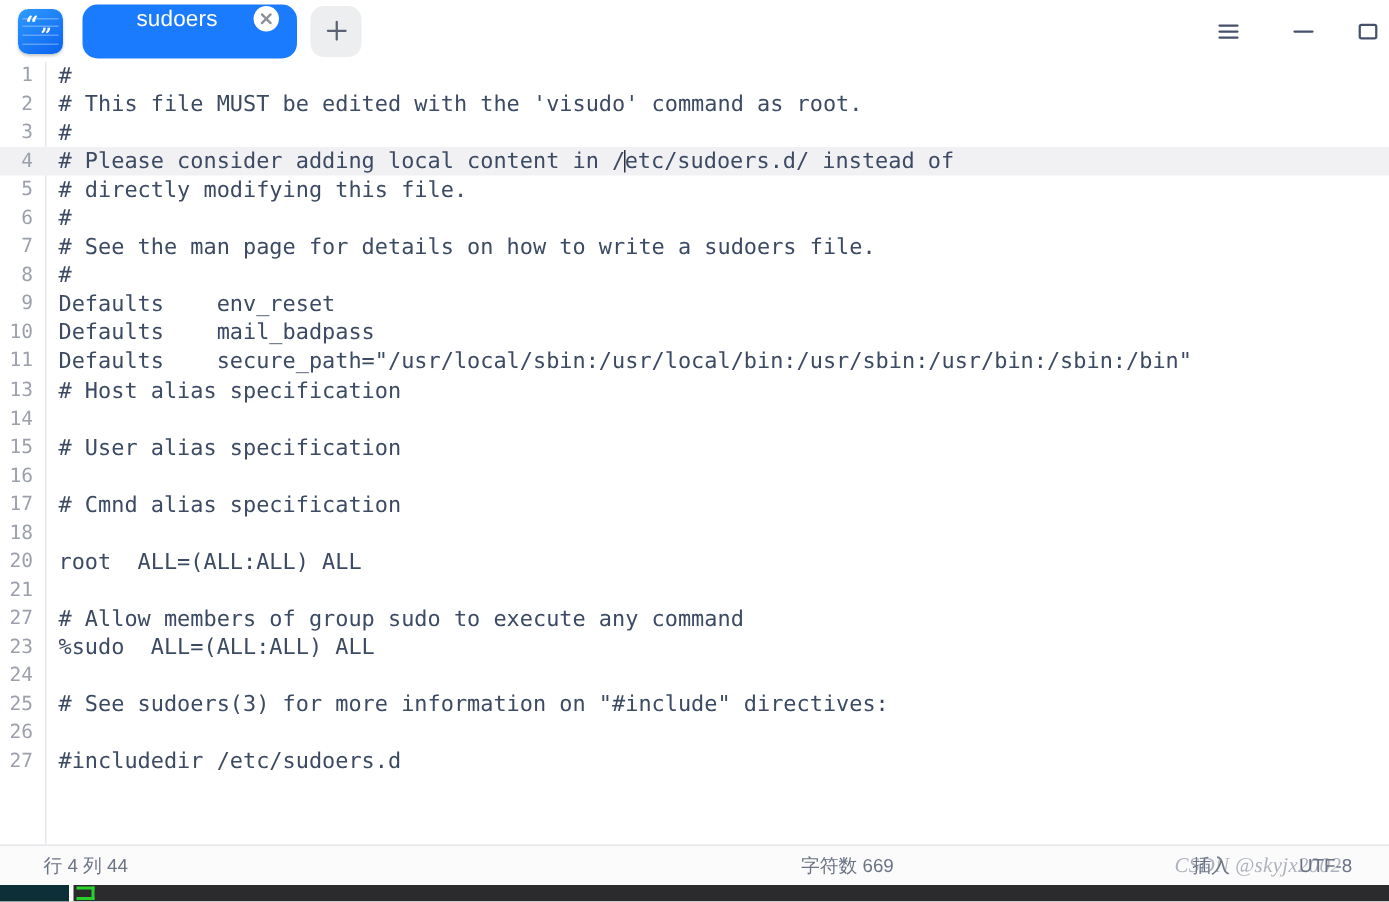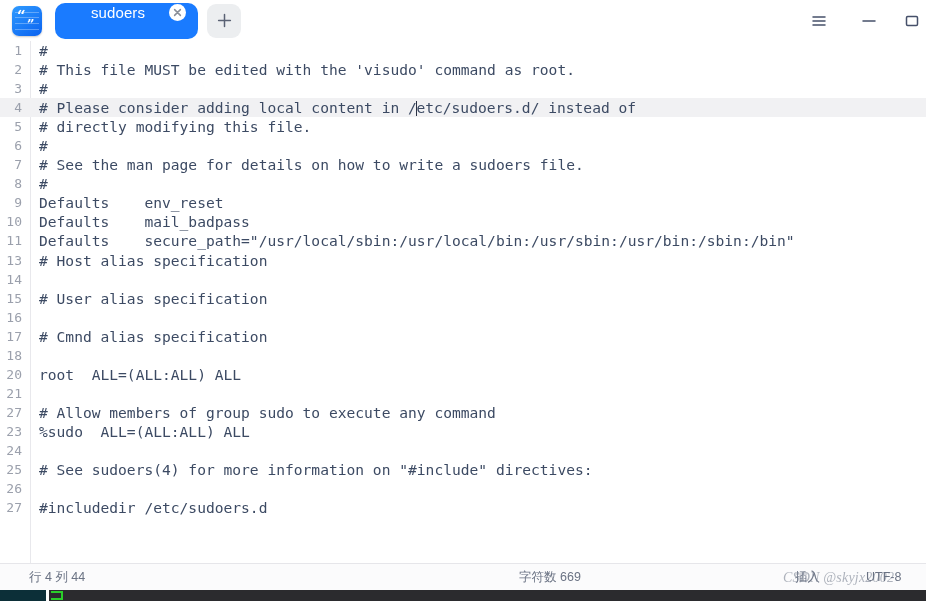--- a/index.html
+++ b/index.html
@@ -199,21 +199,21 @@
     background: #fbfbfc;
     border-top: 1px solid #e6e6ea;
     display: flex;
     align-items: center;
     font-size: 12.5px;
     color: #6b7384;
     font-family: "Liberation Sans", sans-serif;
     box-sizing: border-box;
   }
   .sb-left  { position: absolute; left: 29px; white-space: nowrap; text-align: center; }
-  .sb-mid   { position: absolute; left: 519px; white-space: nowrap; }
+  .sb-mid   { position: absolute; left: 534px; white-space: nowrap; }
   .sb-r1    { position: absolute; left: 795px; white-space: nowrap; }
   .sb-r2    { position: absolute; left: 866px; white-space: nowrap; }
 
   .watermark {
     position: absolute;
     left: 783px;
     top: 6px;
     font-size: 14px;
     font-family: "Liberation Serif", serif;
     font-style: italic;
@@ -324,21 +324,21 @@
         <div class="row"><span class="gutter-num">14</span><span class="gutter-pad"></span><span class="code-text"></span></div>
         <div class="row"><span class="gutter-num">15</span><span class="gutter-pad"></span><span class="code-text"># User alias specification</span></div>
         <div class="row"><span class="gutter-num">16</span><span class="gutter-pad"></span><span class="code-text"></span></div>
         <div class="row"><span class="gutter-num">17</span><span class="gutter-pad"></span><span class="code-text"># Cmnd alias specification</span></div>
         <div class="row"><span class="gutter-num">18</span><span class="gutter-pad"></span><span class="code-text"></span></div>
         <div class="row"><span class="gutter-num">20</span><span class="gutter-pad"></span><span class="code-text">root  ALL=(ALL:ALL) ALL</span></div>
         <div class="row"><span class="gutter-num">21</span><span class="gutter-pad"></span><span class="code-text"></span></div>
         <div class="row"><span class="gutter-num">27</span><span class="gutter-pad"></span><span class="code-text"># Allow members of group sudo to execute any command</span></div>
         <div class="row"><span class="gutter-num">23</span><span class="gutter-pad"></span><span class="code-text">%sudo  ALL=(ALL:ALL) ALL</span></div>
         <div class="row"><span class="gutter-num">24</span><span class="gutter-pad"></span><span class="code-text"></span></div>
-        <div class="row"><span class="gutter-num">25</span><span class="gutter-pad"></span><span class="code-text"># See sudoers(4) for more information on "#include" directives:</span></div>
+        <div class="row"><span class="gutter-num">25</span><span class="gutter-pad"></span><span class="code-text"># See sudoers(3) for more information on "#include" directives:</span></div>
         <div class="row"><span class="gutter-num">26</span><span class="gutter-pad"></span><span class="code-text"></span></div>
         <div class="row"><span class="gutter-num">27</span><span class="gutter-pad"></span><span class="code-text">#includedir /etc/sudoers.d</span></div>
       </div>
   </div>
 
   <div class="statusbar">
     <span class="sb-left">行 4 列 44</span>
     <span class="sb-mid">字符数 669</span>
     <span class="sb-r1">插入</span>
     <span class="sb-r2">UTF-8</span>

